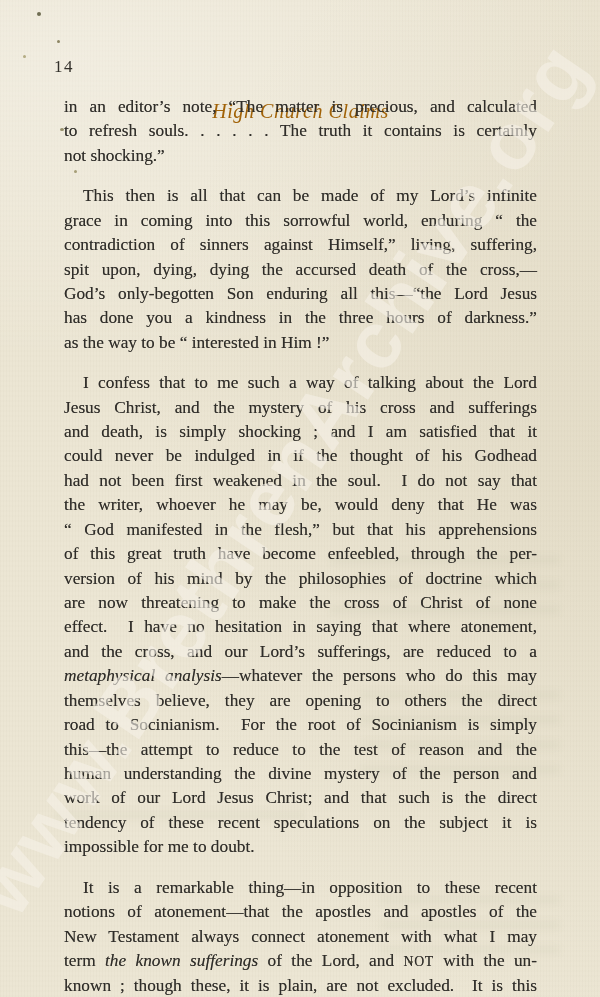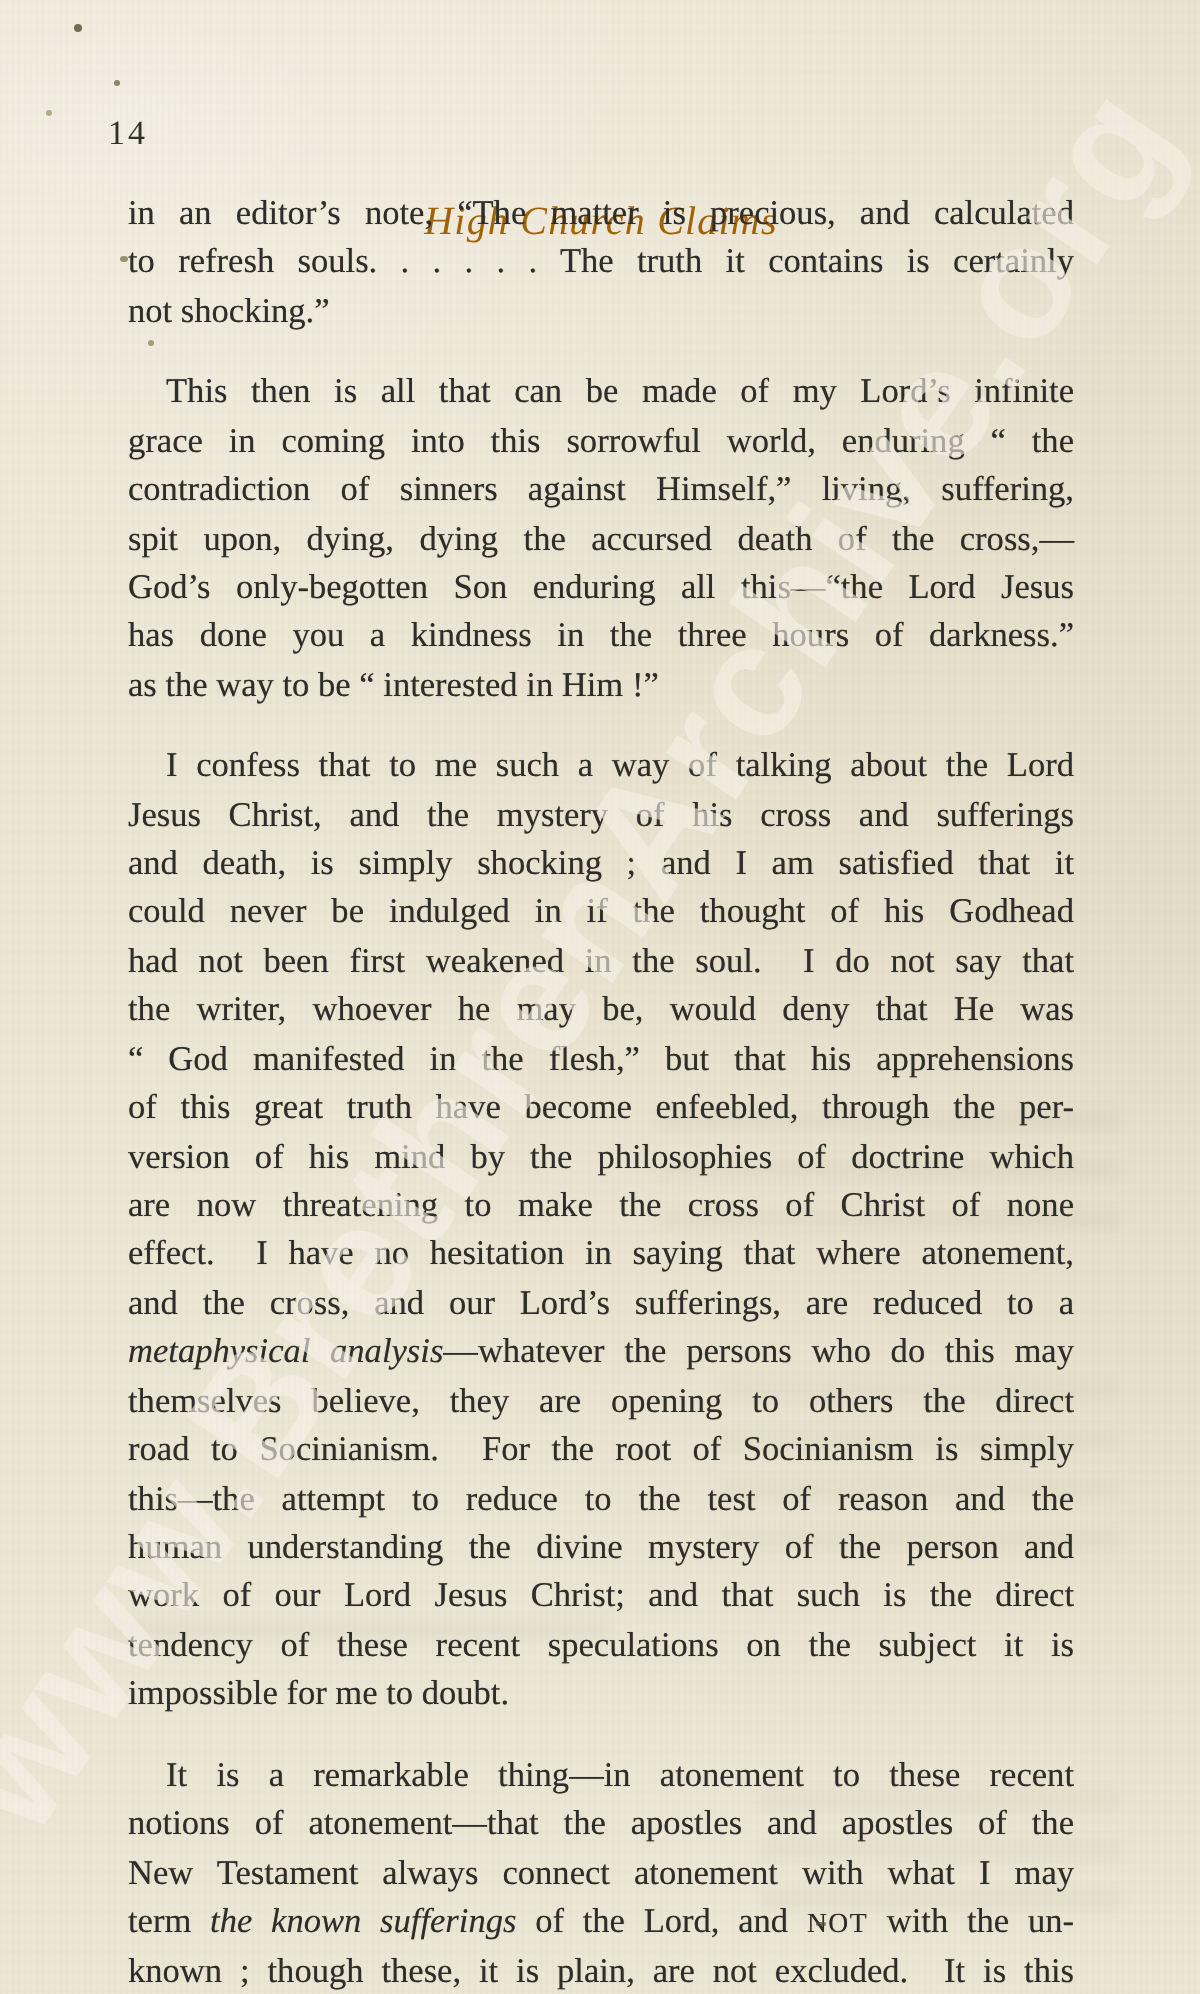--- a/index.html
+++ b/index.html
@@ -121,21 +121,21 @@
       <div class="line"><em>metaphysical analysis</em>—whatever the persons who do this may</div>
       <div class="line">themselves believe, they are opening to others the direct</div>
       <div class="line">road to Socinianism.&nbsp; For the root of Socinianism is simply</div>
       <div class="line">this—the attempt to reduce to the test of reason and the</div>
       <div class="line">human understanding the divine mystery of the person and</div>
       <div class="line">work of our Lord Jesus Christ; and that such is the direct</div>
       <div class="line">tendency of these recent speculations on the subject it is</div>
       <div class="line last">impossible for me to doubt.</div>
     </div>
     <div class="para">
-      <div class="line first">It is a remarkable thing—in atonement to these recent</div>
+      <div class="line first">It is a remarkable thing—in opposition to these recent</div>
       <div class="line">notions of atonement—that the apostles and apostles of the</div>
       <div class="line">New Testament always connect atonement with what I may</div>
       <div class="line">term <em>the known sufferings</em> of the Lord, and <span class="sc">NOT</span> with the un-</div>
       <div class="line">known ; though these, it is plain, are not excluded.&nbsp; It is this</div>
     </div>
   </div>
 
 <div class="watermark">www.BrethrenArchive.org</div>
 
 <div class="speck" style="left:37px; top:12px; width:4px; height:4px; background:#6f6d52;"></div>

